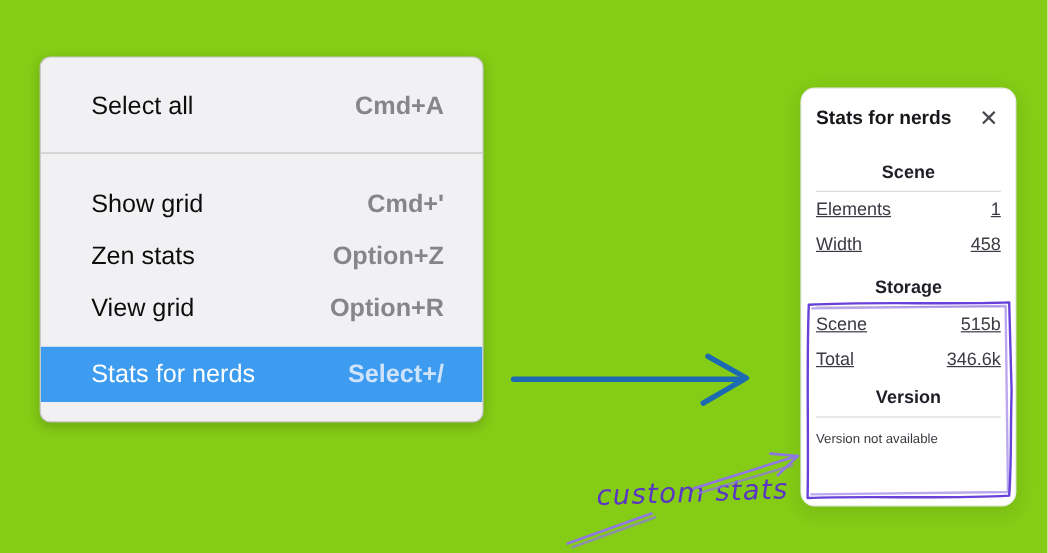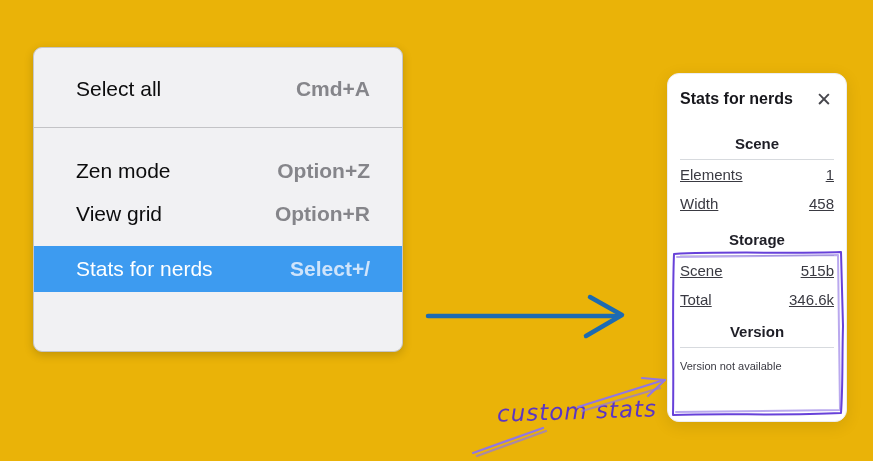--- a/index.html
+++ b/index.html
@@ -15,21 +15,21 @@
     --menu-text:#0c0c0d;
     --shortcut-gray:#85858a;
     --panel-bg:#ffffff;
     --panel-text:#3a3a42;
     --heading-text:#1e1e26;
     --divider-gray:#d7dade;
   }
   *{box-sizing:border-box;margin:0;padding:0;}
   html,body{background:#fff;}
   .canvas{
-    position:relative;width:873px;height:461px;background:#eab308;overflow:hidden;
+    position:relative;width:873px;height:461px;background:#84cc16;overflow:hidden;
     font-family:"Liberation Sans",sans-serif;
   }
 
   
   .menu{
     position:absolute;left:33px;top:47px;width:370px;height:305px;
     background:var(--menu-bg);
     border:1px solid var(--menu-border);
     border-radius:9px;
     box-shadow:0 3px 10px rgba(0,0,0,.18);
@@ -87,21 +87,25 @@
 
 <div class="canvas">
 
   <div class="menu">
     <div class="menu-item first">
       <span class="label">Select all</span>
       <span class="shortcut">Cmd+A</span>
     </div>
     <div class="menu-divider"></div>
     <div class="menu-item">
-      <span class="label">Zen mode</span>
+      <span class="label">Show grid</span>
+      <span class="shortcut">Cmd+'</span>
+    </div>
+    <div class="menu-item">
+      <span class="label">Zen stats</span>
       <span class="shortcut">Option+Z</span>
     </div>
     <div class="menu-item">
       <span class="label">View grid</span>
       <span class="shortcut">Option+R</span>
     </div>
     <div class="menu-item selected">
       <span class="label">Stats for nerds</span>
       <span class="shortcut">Select+/</span>
     </div>

